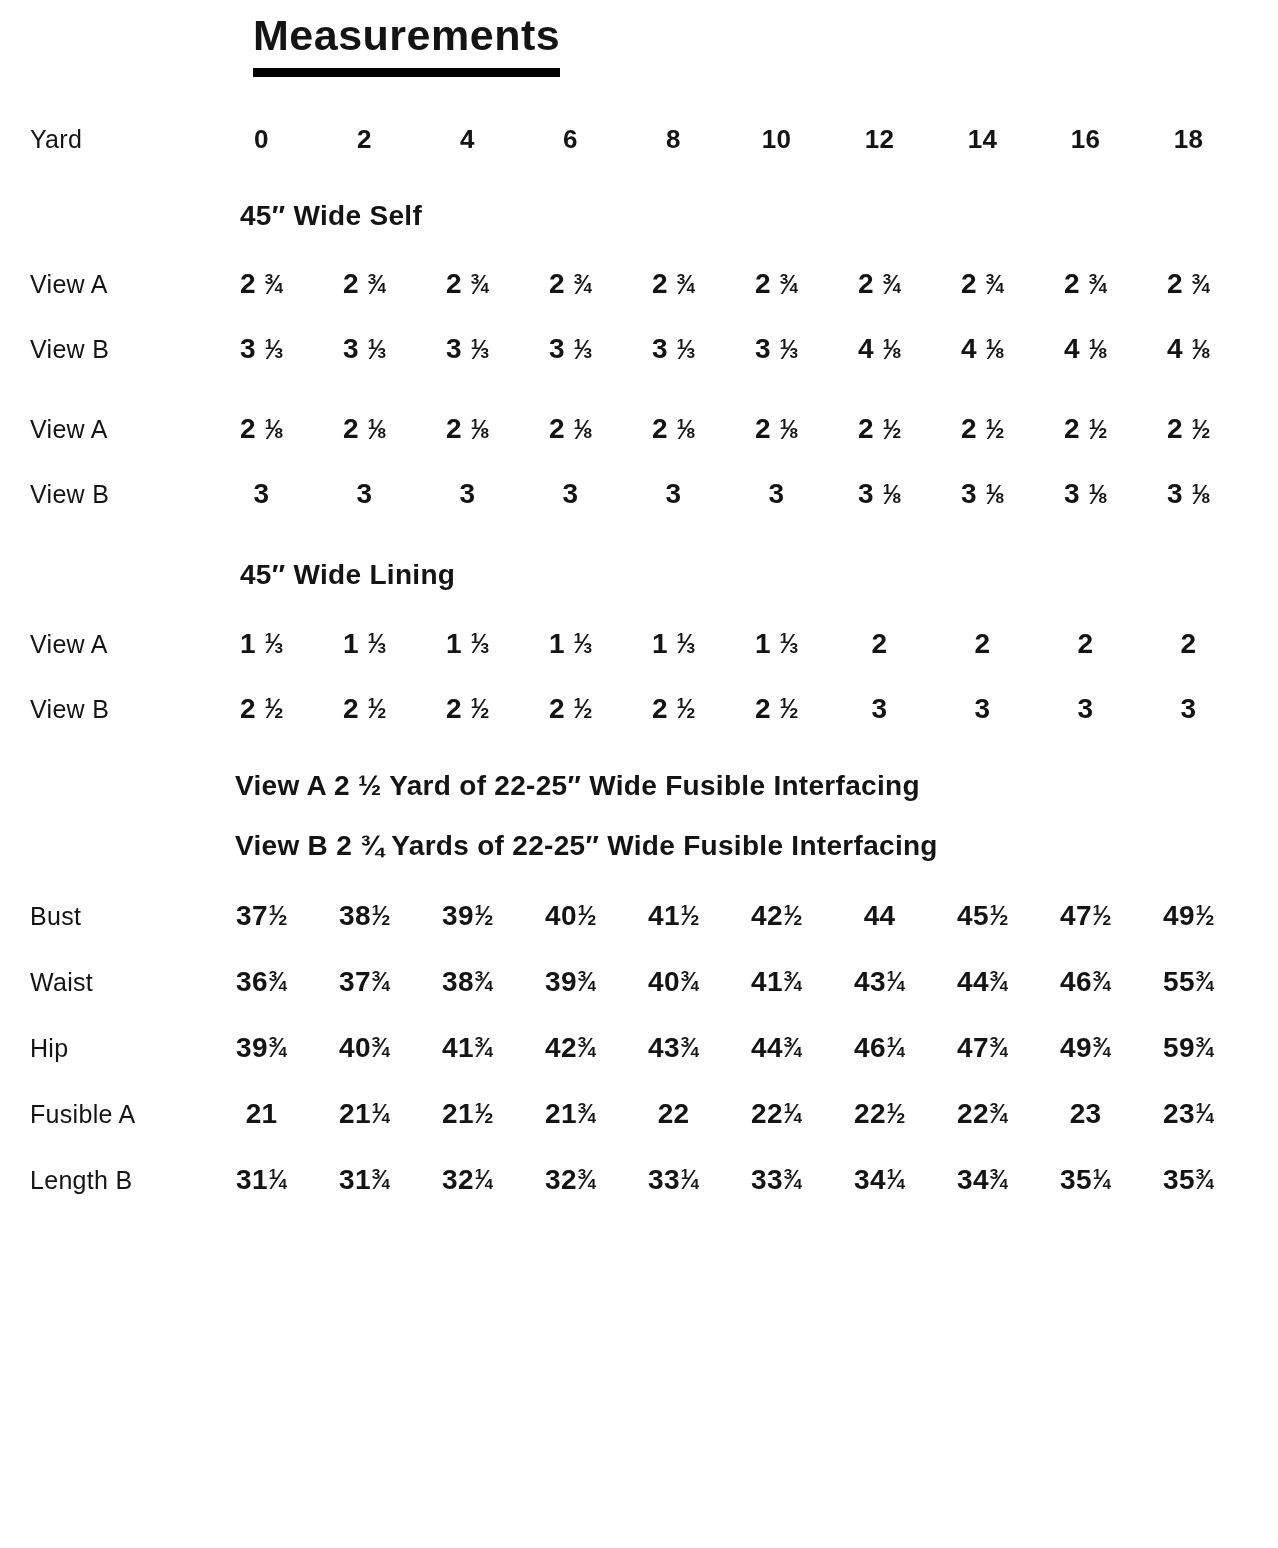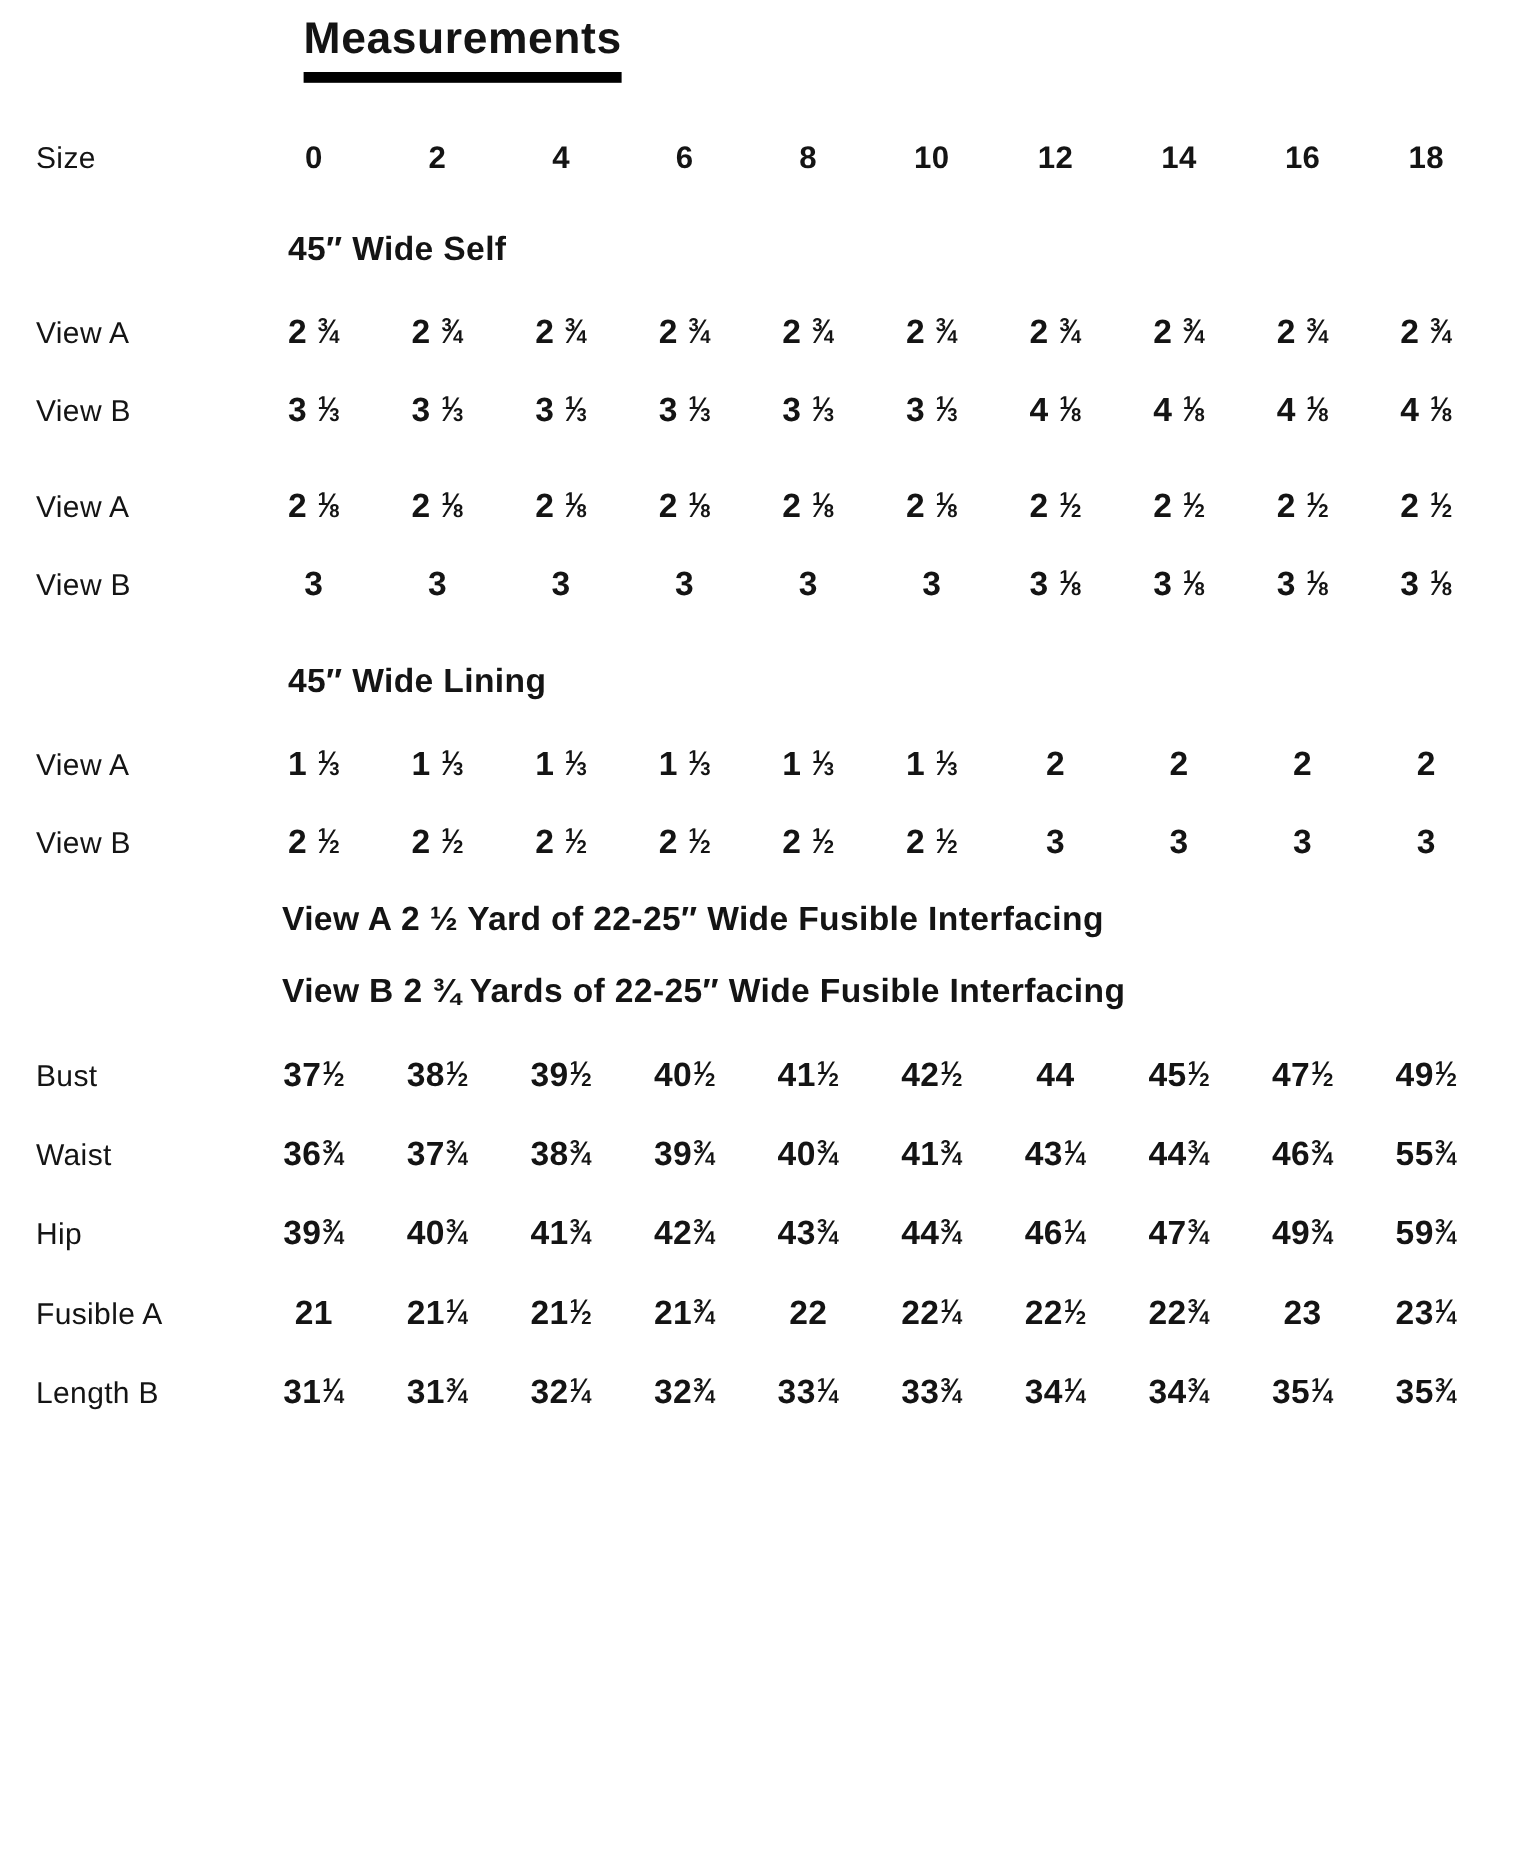--- a/index.html
+++ b/index.html
@@ -18,21 +18,21 @@
     overflow: hidden;
   }
 
   
   .title-wrap {
     display: inline-block;
     margin: 10px 0 0 253px;
   }
   .title {
     margin: 0;
-    font-size: 37px;
+    font-size: 43px;
     font-weight: 600;
     letter-spacing: 0.5px;
     line-height: 1.2;
   }
   .title-underline {
     height: 9px;
     background: #000000;
     margin-top: 6px;
   }
 
@@ -92,21 +92,21 @@
   }
   .fr sup { vertical-align: 0.62em; margin-right: -2px; }
   .fr sub { vertical-align: -0.02em; margin-left: -2px; }
   .fr .slash {
     font-size: 1.02em;
     font-weight: 500;
     line-height: 0;
   }
 
   
-  .notes { margin-top: 31px; padding-left: 235px; }
+  .notes { margin-top: 44px; padding-left: 235px; }
   .note {
     margin: 0 0 26px 0;
     font-size: 28px;
     font-weight: 600;
     letter-spacing: 0.3px;
     line-height: 34px;
   }
 
   .finished-rows { margin-top: 3px; }
   .finished-rows .vrow { margin-top: 34px; }
@@ -117,21 +117,21 @@
 
 <div class="page">
 
   <div class="title-wrap">
     <h1 class="title">Measurements</h1>
     <div class="title-underline"></div>
   </div>
 
 
   <div class="grid size-row" id="size-row">
-    <div class="row-label">Size</div>
+    <div class="row-label">Yard</div>
 
   <div class="cell"><span>0</span></div>
       <div class="cell"><span>2</span></div>
       <div class="cell"><span>4</span></div>
       <div class="cell"><span>6</span></div>
       <div class="cell"><span>8</span></div>
       <div class="cell"><span>10</span></div>
       <div class="cell"><span>12</span></div>
       <div class="cell"><span>14</span></div>
       <div class="cell"><span>16</span></div>

